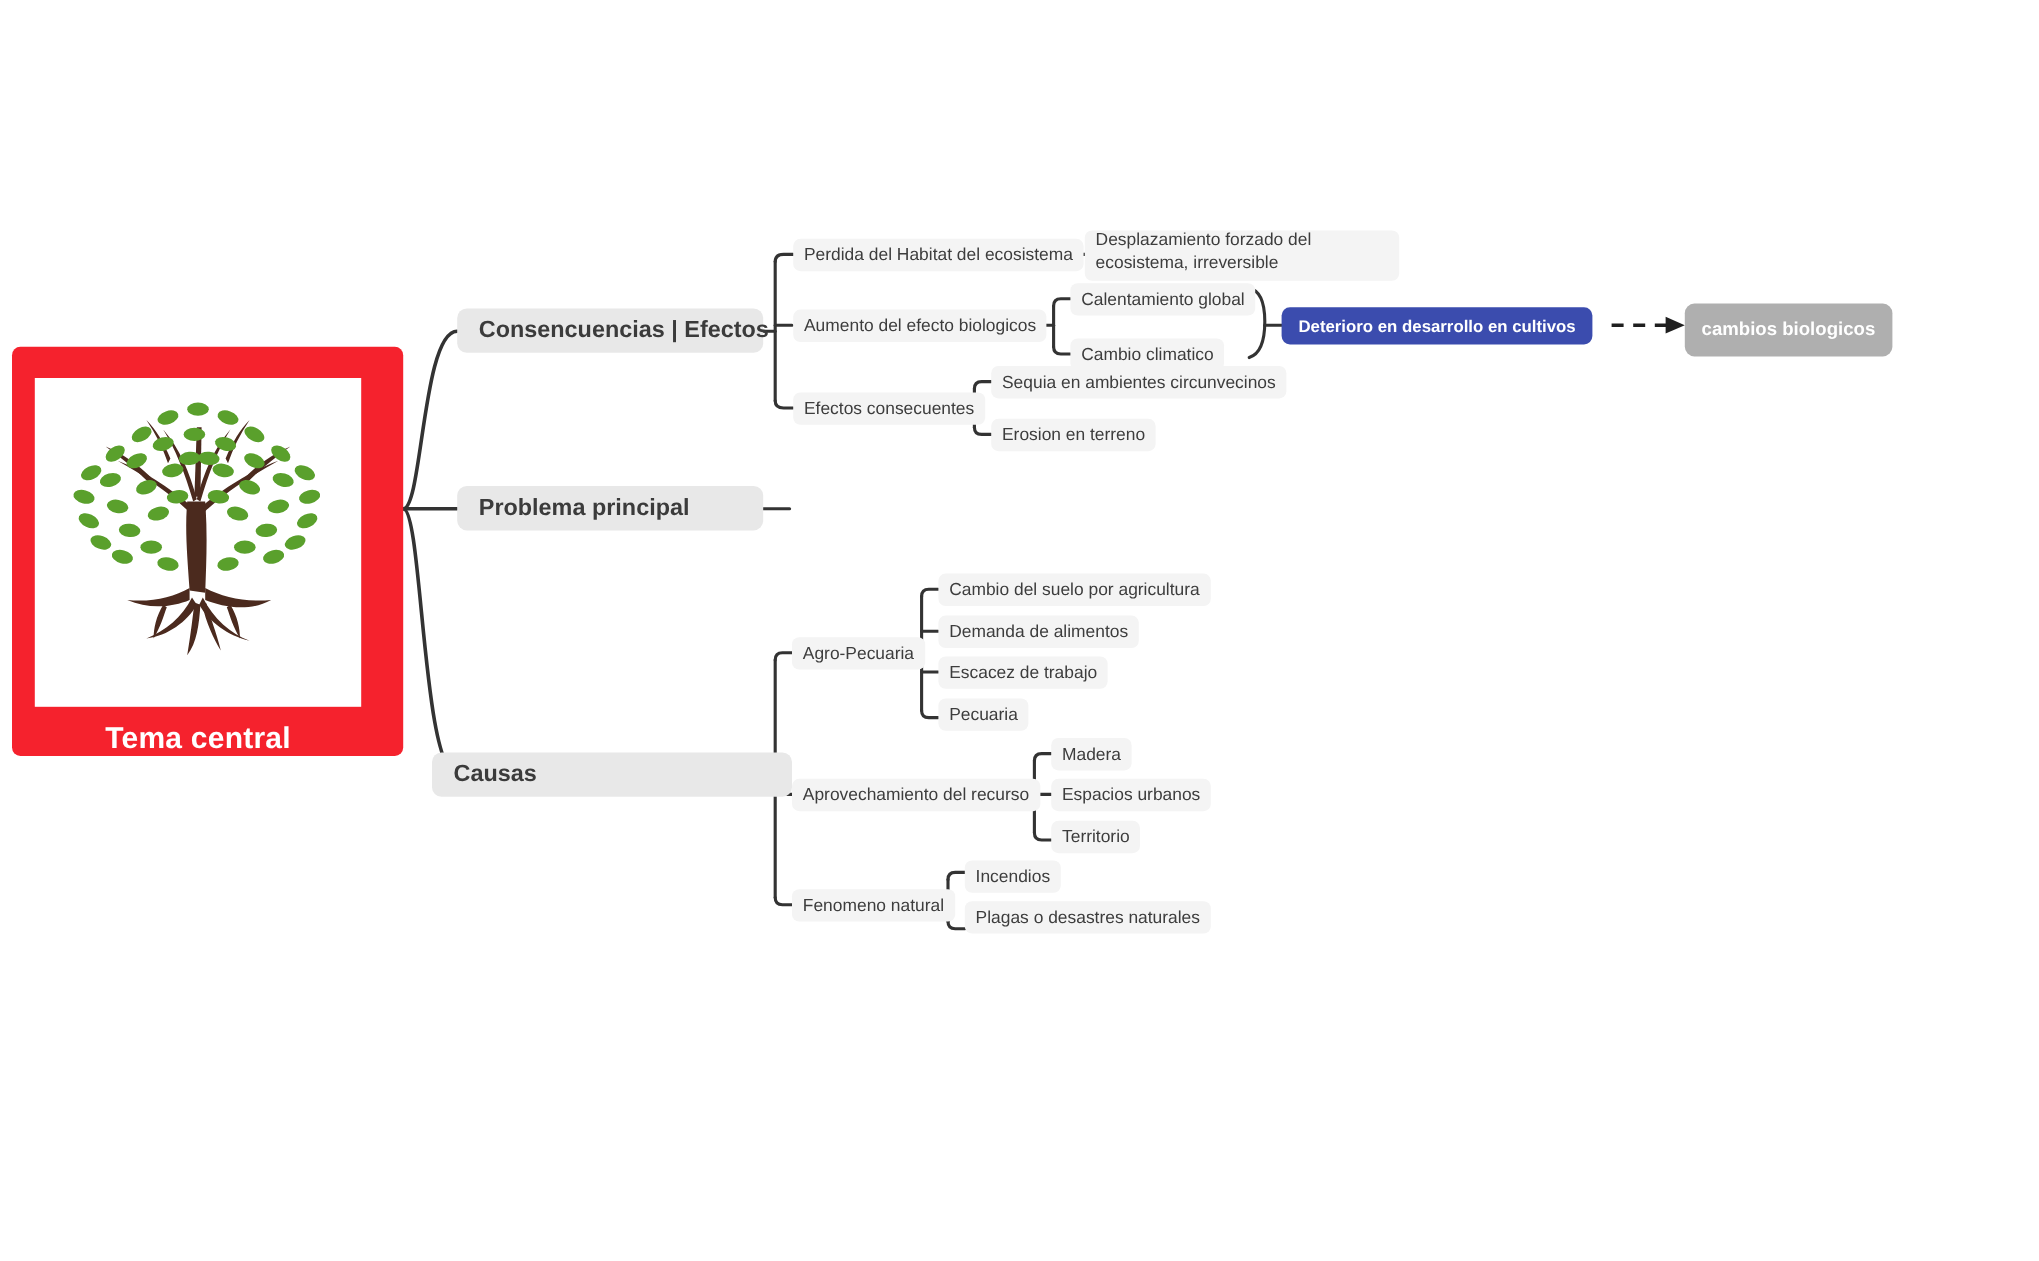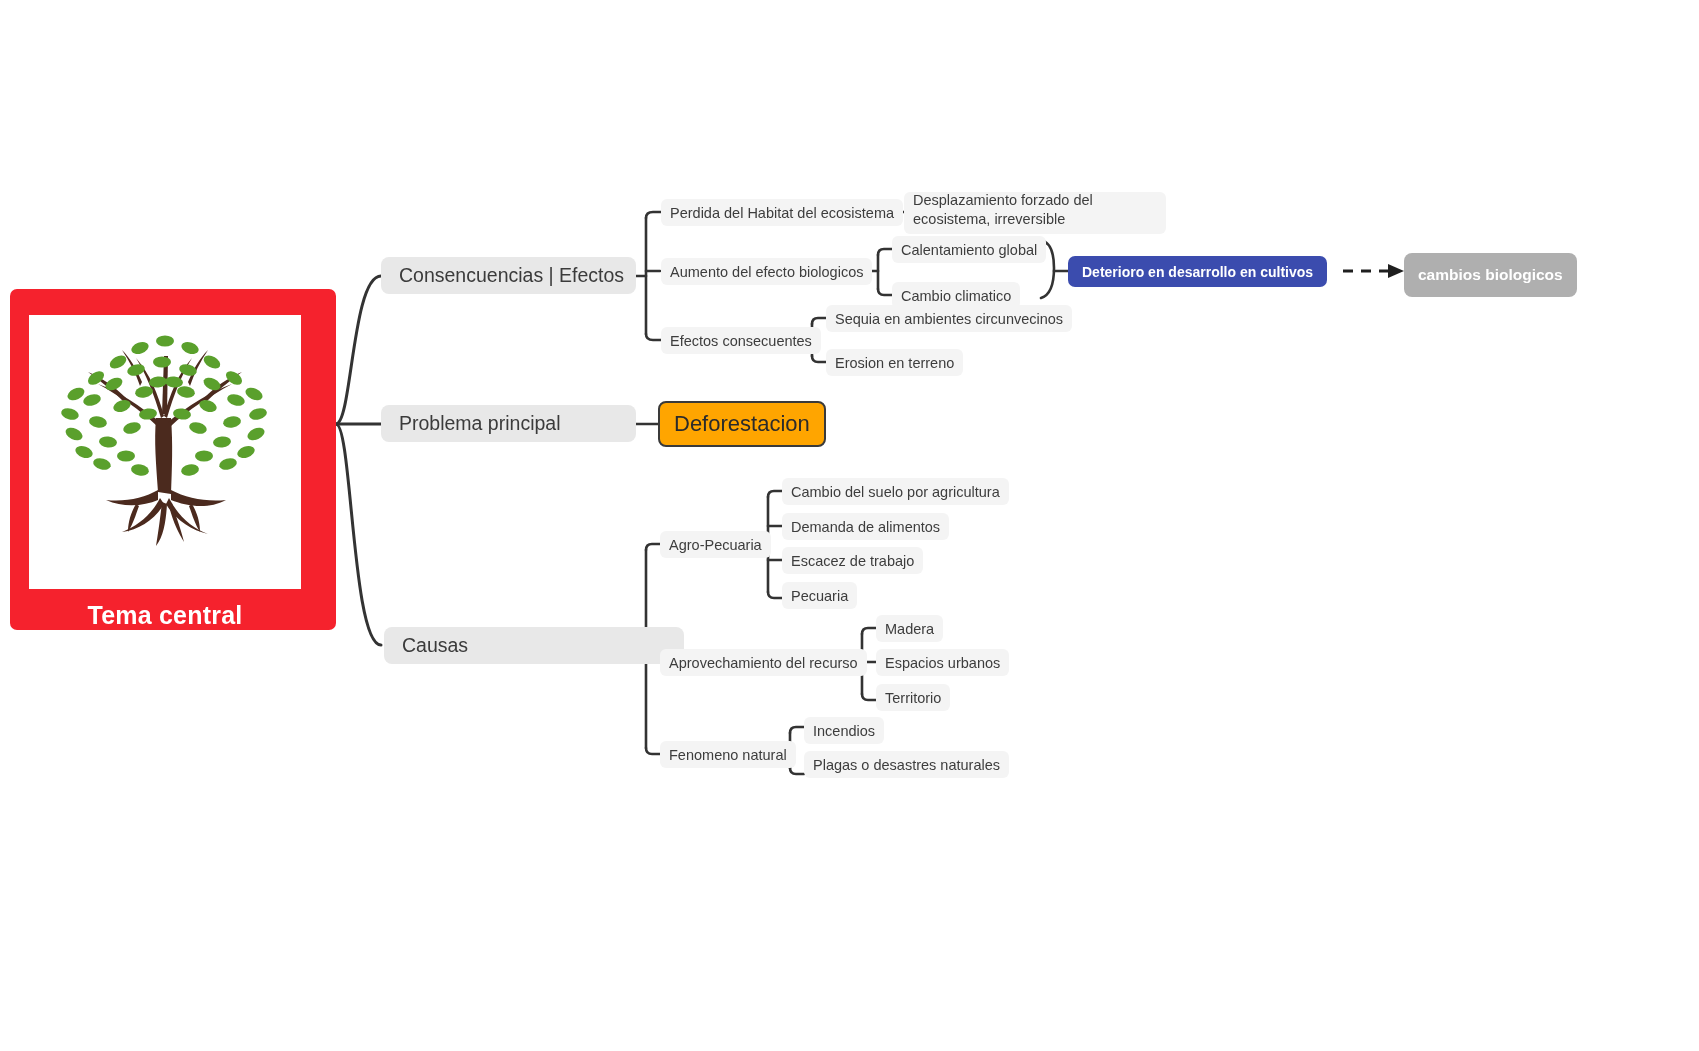--- a/index.html
+++ b/index.html
@@ -66,20 +66,21 @@
   }
 
   
   .lvl1 {
     background: #E8E8E8;
     border-radius: 8px;
     color: #3b3b3b;
     font-size: 19.5px;
     padding: 0 18px;
     height: 37px;
+    font-weight: bold;
   }
 
   
   .lvl2 {
     background: #F4F4F4;
     border-radius: 6px;
     color: #3d3d3d;
     font-size: 14.5px;
     padding: 0 9px;
     height: 27px;
@@ -276,21 +277,21 @@
   </div>
 
   <div class="node lvl1" style="left:381px; top:257px; width:255px;">
     <span>Consencuencias | Efectos</span>
   </div>
 
   <div class="node lvl1" style="left:381px; top:405px; width:255px;">
     <span>Problema principal</span>
   </div>
 
-  <div class="node lvl1" style="left:384px; top:627px; width:300px;">
+  <div class="node lvl1" style="left:360px; top:627px; width:300px;">
     <span>Causas</span>
   </div>
 
   <div class="node lvl2" style="left:661px; top:199px;">
     <span>Perdida del Habitat del ecosistema</span>
   </div>
 
   <div class="node lvl2 two-line" style="left:904px; top:192px; width:262px;">
     <span>Desplazamiento forzado del ecosistema, irreversible</span>
   </div>
@@ -320,23 +321,20 @@
   </div>
 
   <div class="node blue" style="left:1068px; top:256px;">
     <span>Deterioro en desarrollo en cultivos</span>
   </div>
 
   <div class="node grey-solid" style="left:1404px; top:253px;">
     <span>cambios biologicos</span>
   </div>
 
-  <div class="node orange" style="left:658px; top:401px;">
-    <span>Deforestacion</span>
-  </div>
 
   <div class="node lvl2" style="left:660px; top:531px;">
     <span>Agro-Pecuaria</span>
   </div>
 
   <div class="node lvl2" style="left:782px; top:478px;">
     <span>Cambio del suelo por agricultura</span>
   </div>
 
   <div class="node lvl2" style="left:782px; top:513px;">

